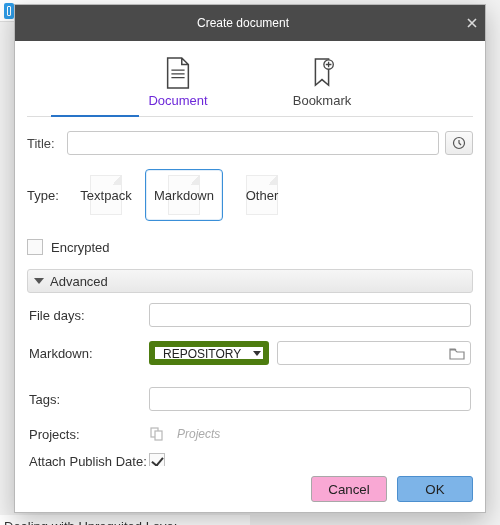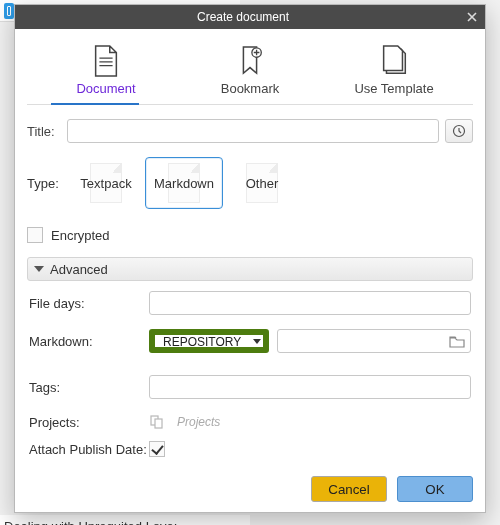--- a/index.html
+++ b/index.html
@@ -3,21 +3,21 @@
 <meta charset="utf-8">
 <style>
   * { box-sizing: border-box; margin: 0; padding: 0; }
   html, body { width: 500px; height: 525px; overflow: hidden; font-family: "Segoe UI", "Helvetica Neue", Arial, sans-serif; font-size: 13px; color: #333; background: #eee; }
   .backdrop { position: absolute; inset: 0; background: #f2f2f2; }
   .bg-row { position: absolute; height: 22px; background: #fff; border-bottom: 1px solid #ddd; display: flex; align-items: center; padding-left: 4px; gap: 4px; }
   .bg-icon { width: 16px; height: 16px; background: #2e9be6; border-radius: 2px; position: relative; }
   .bg-icon::after { content: ""; position: absolute; left: 3px; top: 3px; right: 3px; bottom: 3px; border: 1px solid #fff; border-radius: 1px; }
 
   .dialog { position: absolute; left: 14px; top: 4px; width: 472px; height: 509px; background: #fff; border: 1px solid #b8b8b8; box-shadow: 0 8px 24px rgba(0,0,0,.25); display: flex; flex-direction: column; }
-  .titlebar { height: 24px; background: #4a4a4a; color: #fff; display: flex; align-items: center; padding: 0 6px; font-size: 12px; }
+  .titlebar { height: 36px; background: #4a4a4a; color: #fff; display: flex; align-items: center; padding: 0 6px; font-size: 12px; }
   .titlebar .title { flex: 1; text-align: center; }
   .titlebar .close { width: 14px; height: 14px; cursor: pointer; opacity: .8; }
   .titlebar .close svg { width: 14px; height: 14px; display: block; }
 
   .tabs { display: flex; justify-content: center; gap: 54px; padding: 16px 0 4px; }
   .tab { display: flex; flex-direction: column; align-items: center; width: 90px; cursor: pointer; color: #444; }
   .tab .tab-icon { width: 30px; height: 32px; margin-bottom: 4px; }
   .tab.active { color: #6d28d9; }
   .tab-underline { height: 1px; margin: 4px 12px 0; background: #ddd; position: relative; }
   .tab-underline .ind { position: absolute; height: 2px; top: -1px; background: #2874c8; }
@@ -51,21 +51,21 @@
   .path-wrap { flex: 1; margin-left: 8px; position: relative; display: flex; align-items: center; }
   .path-wrap input { flex: 1; }
   .path-wrap .folder { position: absolute; right: 6px; width: 16px; height: 13px; }
 
   .projects-row { display: flex; align-items: center; margin-bottom: 10px; }
   .projects-row > label { width: 120px; }
   .projects-ico { width: 18px; height: 18px; opacity: .6; margin-right: 10px; }
   .projects-txt { color: #aaa; font-style: italic; font-size: 12px; }
 
   .footer { display: flex; justify-content: flex-end; gap: 10px; padding: 10px 12px; }
-  .btn { min-width: 76px; height: 26px; border: 1px solid #a8a8a8; border-radius: 3px; background: #eab308; cursor: pointer; padding: 0 14px; color: #222; }
+  .btn { min-width: 76px; height: 26px; border: 1px solid #a8a8a8; border-radius: 3px; background: #f9a8d4; cursor: pointer; padding: 0 14px; color: #222; }
   .btn.primary { background: #7db4e8; border-color: #4c8fce; }
 </style>
 </head>
 <body>
 
 <div class="backdrop">
   <div class="bg-row" style="left:0;top:0;width:240px;">
     <span style="padding:0 4px;font-size:12px;color:#555;">reeus/buddha</span>
     <span style="padding:0 4px;font-size:12px;color:#555;">days</span>
   </div>
@@ -95,27 +95,20 @@
         </svg>
       <span>Document</span>
     </div>
     <div class="tab">
       <svg class="tab-icon" viewBox="0 0 30 34">
           <path d="M8 2 h14 v28 l-7 -6 l-7 6 z" fill="none" stroke="#444" stroke-width="1.6"></path>
           <circle cx="22" cy="8" r="5" fill="#fff" stroke="#444" stroke-width="1.4"></circle>
           <path d="M22 5 v6 M19 8 h6" stroke="#444" stroke-width="1.4"></path>
         </svg>
       <span>Bookmark</span>
-    </div>
-    <div class="tab">
-      <svg class="tab-icon" viewBox="0 0 30 34">
-          <path d="M7 4 h15 l5 5 v21 h-20 z" fill="none" stroke="#444" stroke-width="1.6"></path>
-          <path d="M4 1 h15 l5 5 v21 h-20 z" fill="#fff" stroke="#444" stroke-width="1.6"></path>
-        </svg>
-      <span>Use Template</span>
     </div>
   </div>
   <div class="tab-underline">
     <div class="ind" style="left:24px;width:88px;"></div>
   </div>
 
   <div class="content">
     <div class="row">
       <label>Title:</label>
       <input type="text" class="field" value="" style="">

